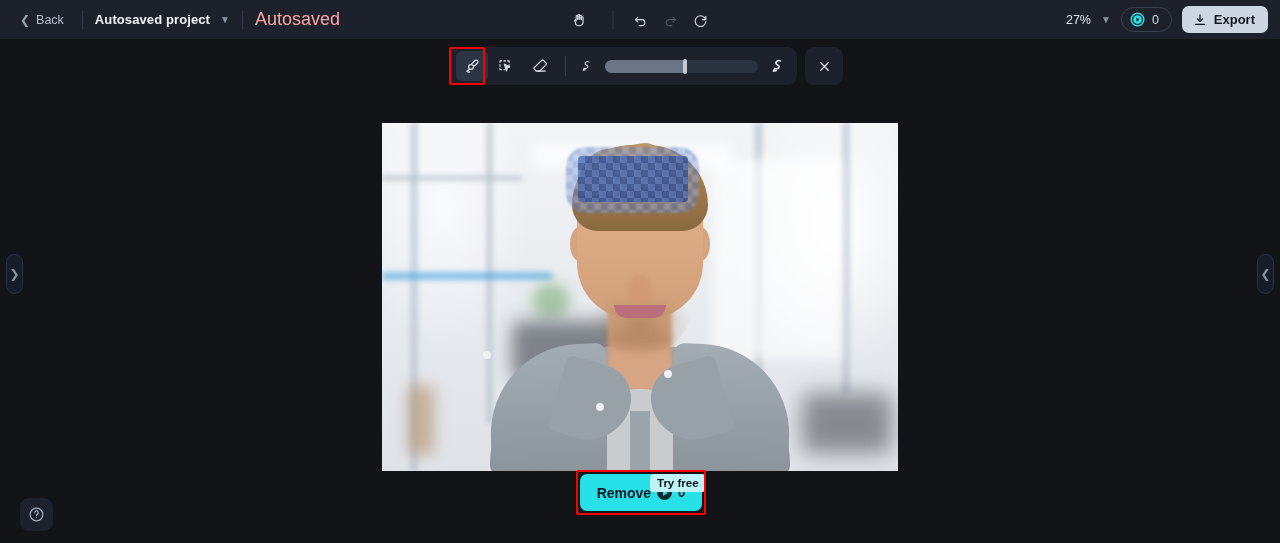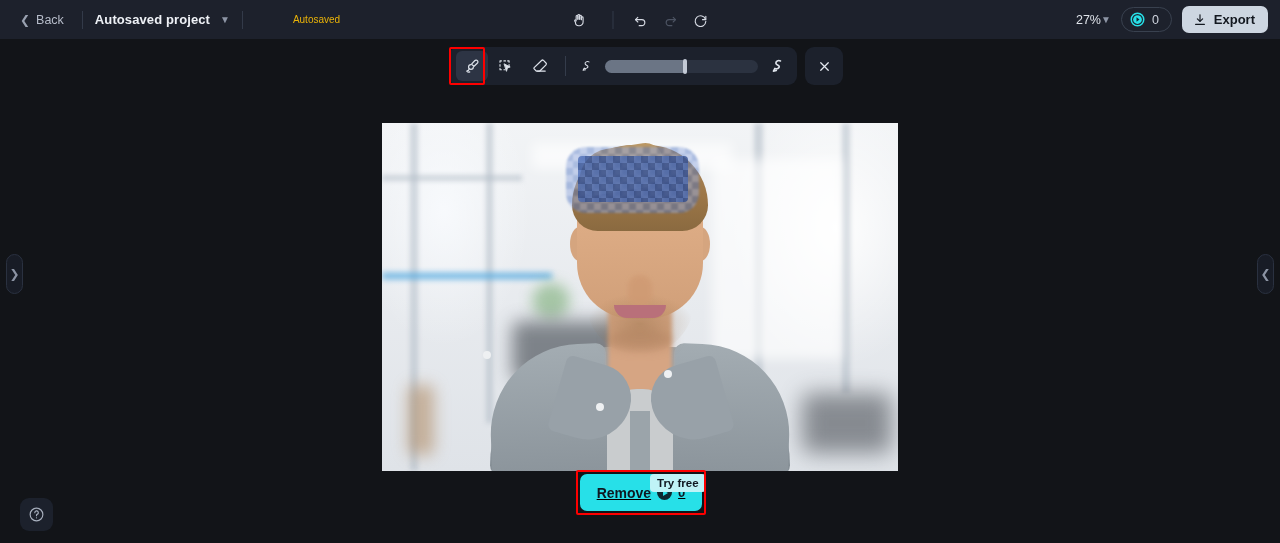--- a/index.html
+++ b/index.html
@@ -21,37 +21,37 @@
   .hdr-left { display: flex; align-items: center; height: 100%; padding-left: 14px; }
   .back-btn {
     display: flex; align-items: center; gap: 6px;
     font-size: 12.5px; color: #b6bcc9; cursor: pointer;
     padding: 4px 6px; border-radius: 5px;
   }
   .back-btn .chev { font-size: 12px; color: #9aa2b1; line-height: 1; }
   .vdiv { width: 1px; height: 18px; background: #333a49; margin: 0 12px; }
   .proj-name { font-size: 13px; color: #eef1f6; font-weight: bold; letter-spacing: .1px; cursor: pointer; }
   .caret { margin-left: 10px; color: #8d95a5; font-size: 10px; cursor: pointer; }
-  .autosaved { font-size: 10px; color: #eab308; margin-left: 38px; }
+  .autosaved { font-size: 18px; color: #fca5a5; }
 
   .hdr-center {
     position: absolute; left: 50%; transform: translateX(-50%);
     display: flex; align-items: center; gap: 0px; height: 100%;
   }
   .ic-btn {
     width: 30px; height: 28px; display: flex; align-items: center; justify-content: center;
     border-radius: 6px; cursor: pointer; color: #d6dae3;
   }
   .ic-btn.dim { color: #4c5362; cursor: default; }
   .ic-btn.pan { margin-right: 6px; }
 
   .hdr-right {
     position: absolute; right: 12px; display: flex; align-items: center; gap: 10px; height: 100%;
   }
-  .zoom-ctl { display: flex; align-items: center; cursor: pointer; }
+  .zoom-ctl { display: flex; align-items: center; gap: 10px; cursor: pointer; }
   .zoom-val { font-size: 12.5px; color: #dfe3ea; }
   .credits {
     display: flex; align-items: center; gap: 7px;
     border: 1px solid #39414f; border-radius: 14px;
     padding: 4px 12px 4px 8px; cursor: pointer;
   }
   .credit-count { font-size: 12.5px; color: #cfd4de; }
   .export-btn {
     display: flex; align-items: center; gap: 7px;
     background: #cdd6e1; color: #131820;
@@ -221,21 +221,20 @@
     border-radius: 4px;
     background: repeating-conic-gradient(rgba(40,70,140,.72) 0% 25%, rgba(70,104,180,.72) 0% 50%) 0 0 / 14px 14px;
   }
 
   
   .remove-btn {
     position: absolute; left: 580px; top: 474px; width: 122px; height: 37px;
     background: #27e0e8; border-radius: 7px;
     display: flex; align-items: center; justify-content: center; gap: 6px;
     cursor: pointer;
-    text-decoration: underline;
   }
   .remove-label { font-size: 14px; font-weight: bold; color: #0f1720; }
   .coin {
     width: 15px; height: 15px; border-radius: 50%;
     background: #0c2830; display: flex; align-items: center; justify-content: center;
   }
   .coin-inner {
     width: 0; height: 0;
     border-left: 5px solid #27e0e8;
     border-top: 3.5px solid transparent; border-bottom: 3.5px solid transparent;

